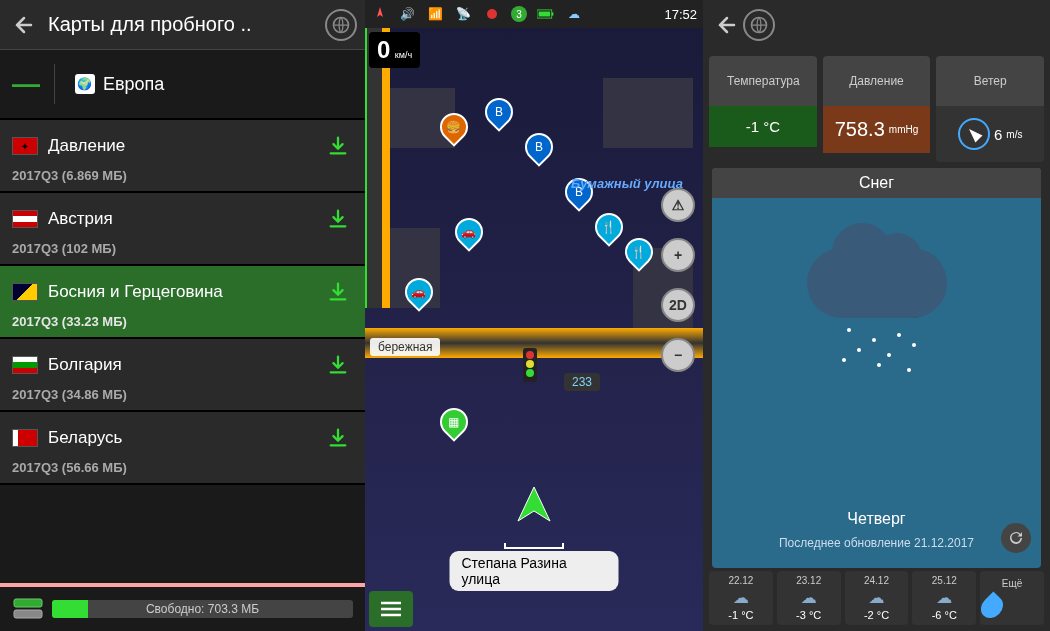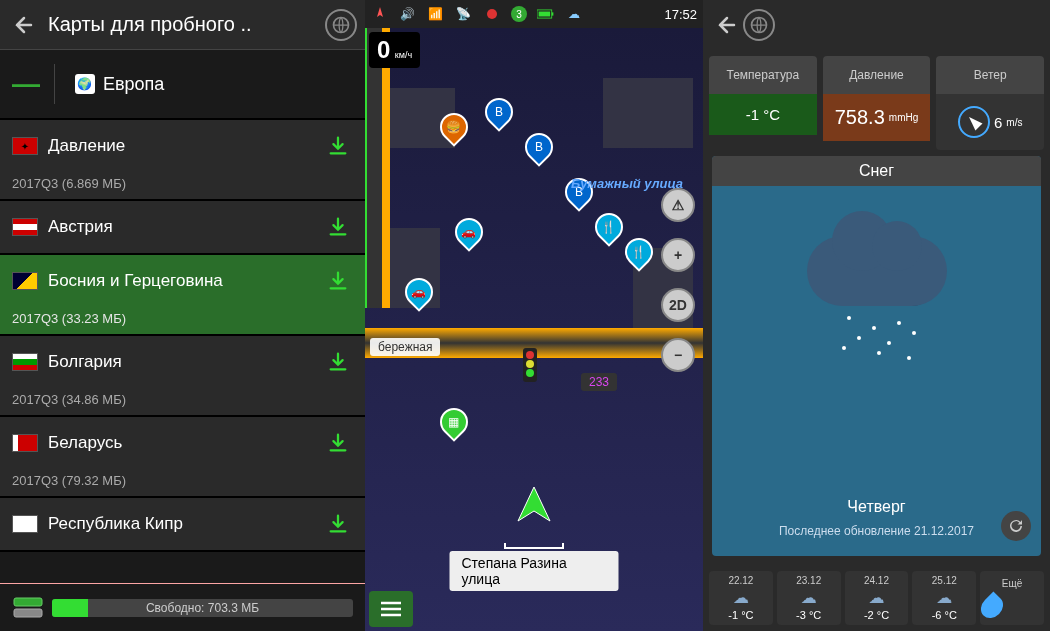--- a/index.html
+++ b/index.html
@@ -18,23 +18,23 @@
 .minus-icon { width: 30px; color: #3a3; font-size: 28px; font-weight: bold; }
 .europe-globe { width: 20px; height: 20px; background: #fff; border-radius: 3px; margin: 0 8px; display: flex; align-items: center; justify-content: center; font-size: 12px; }
 .europe-label { color: #fff; font-size: 18px; }
 .country-item { background: #2a2a2a; border-bottom: 2px solid #000; padding: 8px 12px; position: relative; }
 .country-item.selected { background: #2a6e2a; }
 .country-top { display: flex; align-items: center; height: 36px; }
 .flag { width: 26px; height: 18px; margin-right: 10px; border: 1px solid #555; }
 .country-name { color: #fff; font-size: 17px; flex: 1; }
 .download-btn { width: 30px; height: 30px; color: #3d3; cursor: pointer; display: flex; align-items: center; justify-content: center; }
 .download-btn svg { width: 22px; height: 22px; }
-.country-info { color: #aaa; font-size: 13px; font-weight: normal; margin-top: 12px; }
+.country-info { color: #aaa; font-size: 13px; font-weight: bold; margin-top: 4px; }
 .country-item.selected .country-info { color: #e5e5e5; }
-.storage-bar { position: absolute; bottom: 0; left: 0; right: 0; height: 48px; background: #1a1a1a; display: flex; align-items: center; padding: 0 12px; border-top: 1px solid #fca5a5; }
+.storage-bar { position: absolute; bottom: 0; left: 0; right: 0; height: 48px; background: #1a1a1a; display: flex; align-items: center; padding: 0 12px; border-top: 4px solid #fca5a5; }
 .storage-icon { width: 32px; height: 24px; margin-right: 8px; }
 .storage-track { flex: 1; height: 18px; background: #444; border-radius: 3px; position: relative; overflow: hidden; }
 .storage-fill { position: absolute; left: 0; top: 0; bottom: 0; width: 12%; background: #3d3; }
 .storage-text { position: absolute; width: 100%; text-align: center; color: #ccc; font-size: 12px; line-height: 18px; }
 
 
 .flag-al { background: #c00; position: relative; }
 .flag-al::after { content: "✦"; position: absolute; color: #000; font-size: 10px; left: 50%; top: 50%; transform: translate(-50%,-50%); }
 .flag-at { background: linear-gradient(#c00 33%, #fff 33% 66%, #c00 66%); }
 .flag-ba { background: linear-gradient(135deg, #003 50%, #fc0 50%); }
@@ -49,33 +49,33 @@
 .speed-box { position: absolute; top: 32px; left: 4px; background: #000; color: #fff; padding: 4px 8px; border-radius: 4px; }
 .speed-val { font-size: 24px; font-weight: bold; }
 .speed-unit { font-size: 9px; }
 .map-area { position: absolute; top: 28px; left: 0; right: 0; bottom: 0; background: linear-gradient(180deg, #1a1a3a 0%, #2a2a5a 100%); }
 .map-poi { position: absolute; width: 28px; height: 34px; }
 .poi-pin { width: 28px; height: 28px; border-radius: 50% 50% 50% 0; transform: rotate(-45deg); display: flex; align-items: center; justify-content: center; border: 2px solid #fff; }
 .poi-pin span { transform: rotate(45deg); font-size: 12px; color: #fff; }
 .road-label { position: absolute; background: rgba(255,255,255,0.9); color: #333; font-size: 12px; padding: 2px 8px; border-radius: 3px; }
 .nav-arrow { position: absolute; bottom: 100px; left: 50%; transform: translateX(-50%); }
 .scale-bar { position: absolute; bottom: 70px; left: 50%; transform: translateX(-50%); color: #fff; font-size: 11px; text-align: center; }
-.street-name { position: absolute; bottom: 40px; left: 50%; transform: translateX(-50%); background: #eee; color: #000; padding: 4px 12px; font-size: 14px; border-radius: 3px; margin-top: 20px; }
+.street-name { position: absolute; bottom: 40px; left: 50%; transform: translateX(-50%); background: #eee; color: #000; padding: 4px 12px; font-size: 14px; border-radius: 9px; margin-top: 20px; }
 .map-ctrl { position: absolute; right: 8px; width: 34px; height: 34px; background: #ccc; border-radius: 50%; border: 2px solid #888; display: flex; align-items: center; justify-content: center; font-size: 14px; color: #333; font-weight: bold; cursor: pointer; }
 .menu-btn { position: absolute; bottom: 4px; left: 4px; width: 44px; height: 36px; background: #2a6e2a; border-radius: 4px; display: flex; align-items: center; justify-content: center; cursor: pointer; }
 .canal-label { position: absolute; top: 148px; right: 20px; color: #6af; font-size: 13px; font-style: italic; font-weight: bold; }
 .road-center { left: 50%; transform: translateX(-50%); bottom: 0; width: 50px; height: 280px; background: linear-gradient(90deg, #fa0 0 15%, #333 15% 45%, #3d3 45% 55%, #333 55% 85%, #fa0 85%); }
 .building { position: absolute; background: #334; }
 
 
 .p3-header { height: 50px; background: #2a2a2a; display: flex; align-items: center; padding: 0 8px; }
 .p3-title { flex: 1; color: #fff; font-size: 22px; text-align: center; }
 .metrics { display: flex; gap: 6px; padding: 6px; }
 .metric { flex: 1; border-radius: 4px; overflow: hidden; }
-.metric-label { background: #444; color: #ccc; font-size: 12px; text-align: center; padding: 12px; }
+.metric-label { background: #444; color: #ccc; font-size: 12px; text-align: center; padding: 18px; }
 .metric-value { padding: 12px 4px; text-align: center; color: #fff; font-size: 15px; display: flex; align-items: center; justify-content: center; gap: 4px; }
 .metric-temp .metric-value { background: #1a5a1a; }
 .metric-pressure .metric-value { background: #7a3a1a; }
 .metric-pressure .metric-value .big { font-size: 20px; }
 .metric-pressure .metric-value .unit { font-size: 10px; }
 .metric-wind .metric-value { background: #333; }
 .compass { width: 32px; height: 32px; border: 2px solid #4af; border-radius: 50%; position: relative; }
 .compass::after { content: ""; position: absolute; left: 50%; top: 50%; width: 0; height: 0; border-left: 5px solid transparent; border-right: 5px solid transparent; border-bottom: 14px solid #fff; transform: translate(-50%,-50%) rotate(-45deg); }
 .weather-main { margin: 0 9px; background: #2a6a8a; border-radius: 4px; overflow: hidden; height: 400px; position: relative; }
 .weather-cond { background: #444; color: #fff; text-align: center; padding: 6px; font-size: 16px; }
@@ -137,20 +137,21 @@
       <div class="country-item">
     <div class="country-top">
       <div class="flag flag-at"></div>
       <div class="country-name">Австрия</div>
       <div class="download-btn">
         <svg viewBox="0 0 24 24">
               <path d="M12 3v12m-5-5l5 5 5-5M4 20h16" stroke="#3d3" stroke-width="2.5" fill="none" stroke-linecap="round"></path>
             </svg>
       </div>
     </div>
+    <div class="country-info">2017Q3 (102 МБ)</div>
   </div>
       <div class="country-item selected">
     <div class="country-top">
       <div class="flag flag-ba"></div>
       <div class="country-name">Босния и Герцеговина</div>
       <div class="download-btn">
         <svg viewBox="0 0 24 24">
               <path d="M12 3v12m-5-5l5 5 5-5M4 20h16" stroke="#3d3" stroke-width="2.5" fill="none" stroke-linecap="round"></path>
             </svg>
       </div>
@@ -172,33 +173,21 @@
       <div class="country-item">
     <div class="country-top">
       <div class="flag flag-by"></div>
       <div class="country-name">Беларусь</div>
       <div class="download-btn">
         <svg viewBox="0 0 24 24">
               <path d="M12 3v12m-5-5l5 5 5-5M4 20h16" stroke="#3d3" stroke-width="2.5" fill="none" stroke-linecap="round"></path>
             </svg>
       </div>
     </div>
-    <div class="country-info">2017Q3 (79.32 МБ)</div>
-  </div>
-      <div class="country-item">
-    <div class="country-top">
-      <div class="flag flag-cy"></div>
-      <div class="country-name">Республика Кипр</div>
-      <div class="download-btn">
-        <svg viewBox="0 0 24 24">
-              <path d="M12 3v12m-5-5l5 5 5-5M4 20h16" stroke="#3d3" stroke-width="2.5" fill="none" stroke-linecap="round"></path>
-            </svg>
-      </div>
-    </div>
-
+    <div class="country-info">2017Q3 (56.66 МБ)</div>
   </div>
     </div>
   <div class="storage-bar">
     <div class="storage-icon">
       <svg width="32" height="24" viewBox="0 0 32 24">
           <rect x="2" y="2" width="28" height="8" rx="2" fill="#3a3" stroke="#6c6"></rect>
           <rect x="2" y="13" width="28" height="8" rx="2" fill="#888" stroke="#aaa"></rect>
         </svg>
     </div>
     <div class="storage-track">
@@ -285,21 +274,21 @@
         </div>
       </div>
     <div class="map-poi" style="top:380px;left:75px">
         <div class="poi-pin" style="background:#3c3">
           <span>▦</span>
         </div>
       </div>
 
     <div class="canal-label">Бумажный улица</div>
     <div class="road-label" style="top:310px;left:5px">бережная</div>
-    <div class="road-label" style="top:345px;left:216px;background:#333;color:#d946ef">233</div>
+    <div class="road-label" style="top:345px;left:199px;background:#333;color:#7dd3fc">233</div>
 
     <div style="position:absolute;top:320px;left:158px;width:14px;height:34px;background:#222;border-radius:3px;padding:2px">
       <div style="width:8px;height:8px;background:#d33;border-radius:50%;margin:1px auto"></div>
       <div style="width:8px;height:8px;background:#dd3;border-radius:50%;margin:1px auto"></div>
       <div style="width:8px;height:8px;background:#3d3;border-radius:50%;margin:1px auto"></div>
     </div>
 
     <div class="map-ctrl" style="top:160px">⚠</div>
     <div class="map-ctrl" style="top:210px">+</div>
     <div class="map-ctrl" style="top:260px">2D</div>

